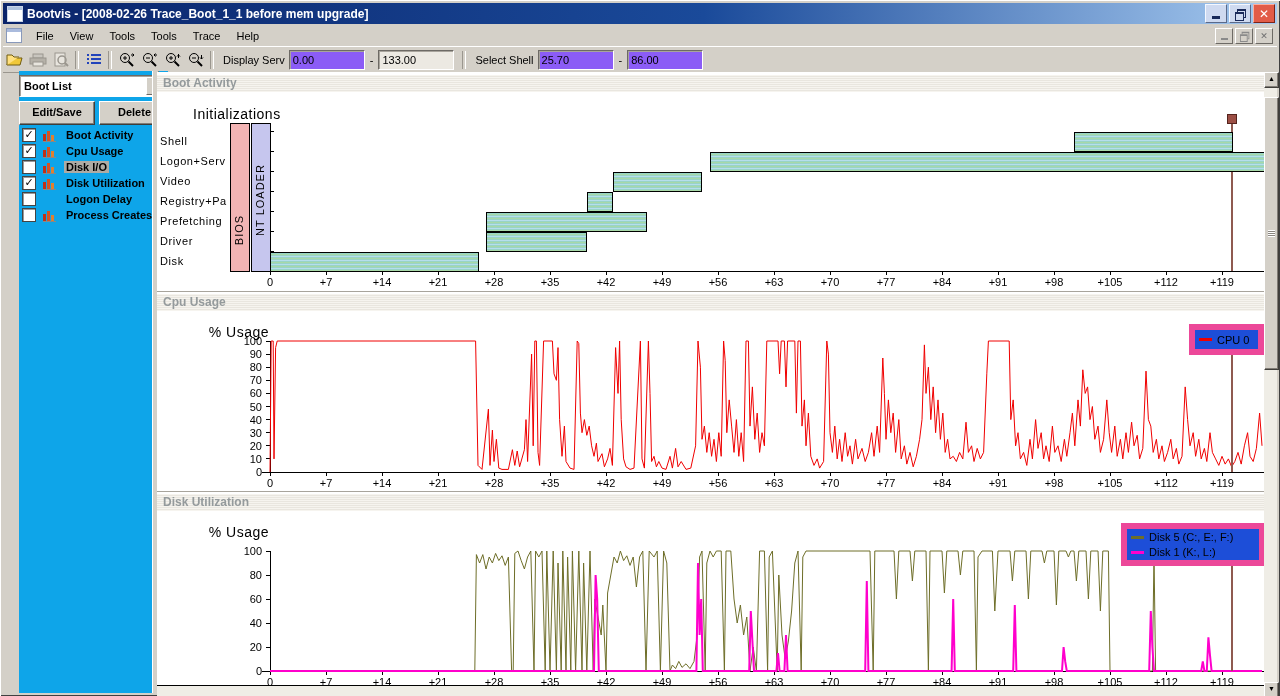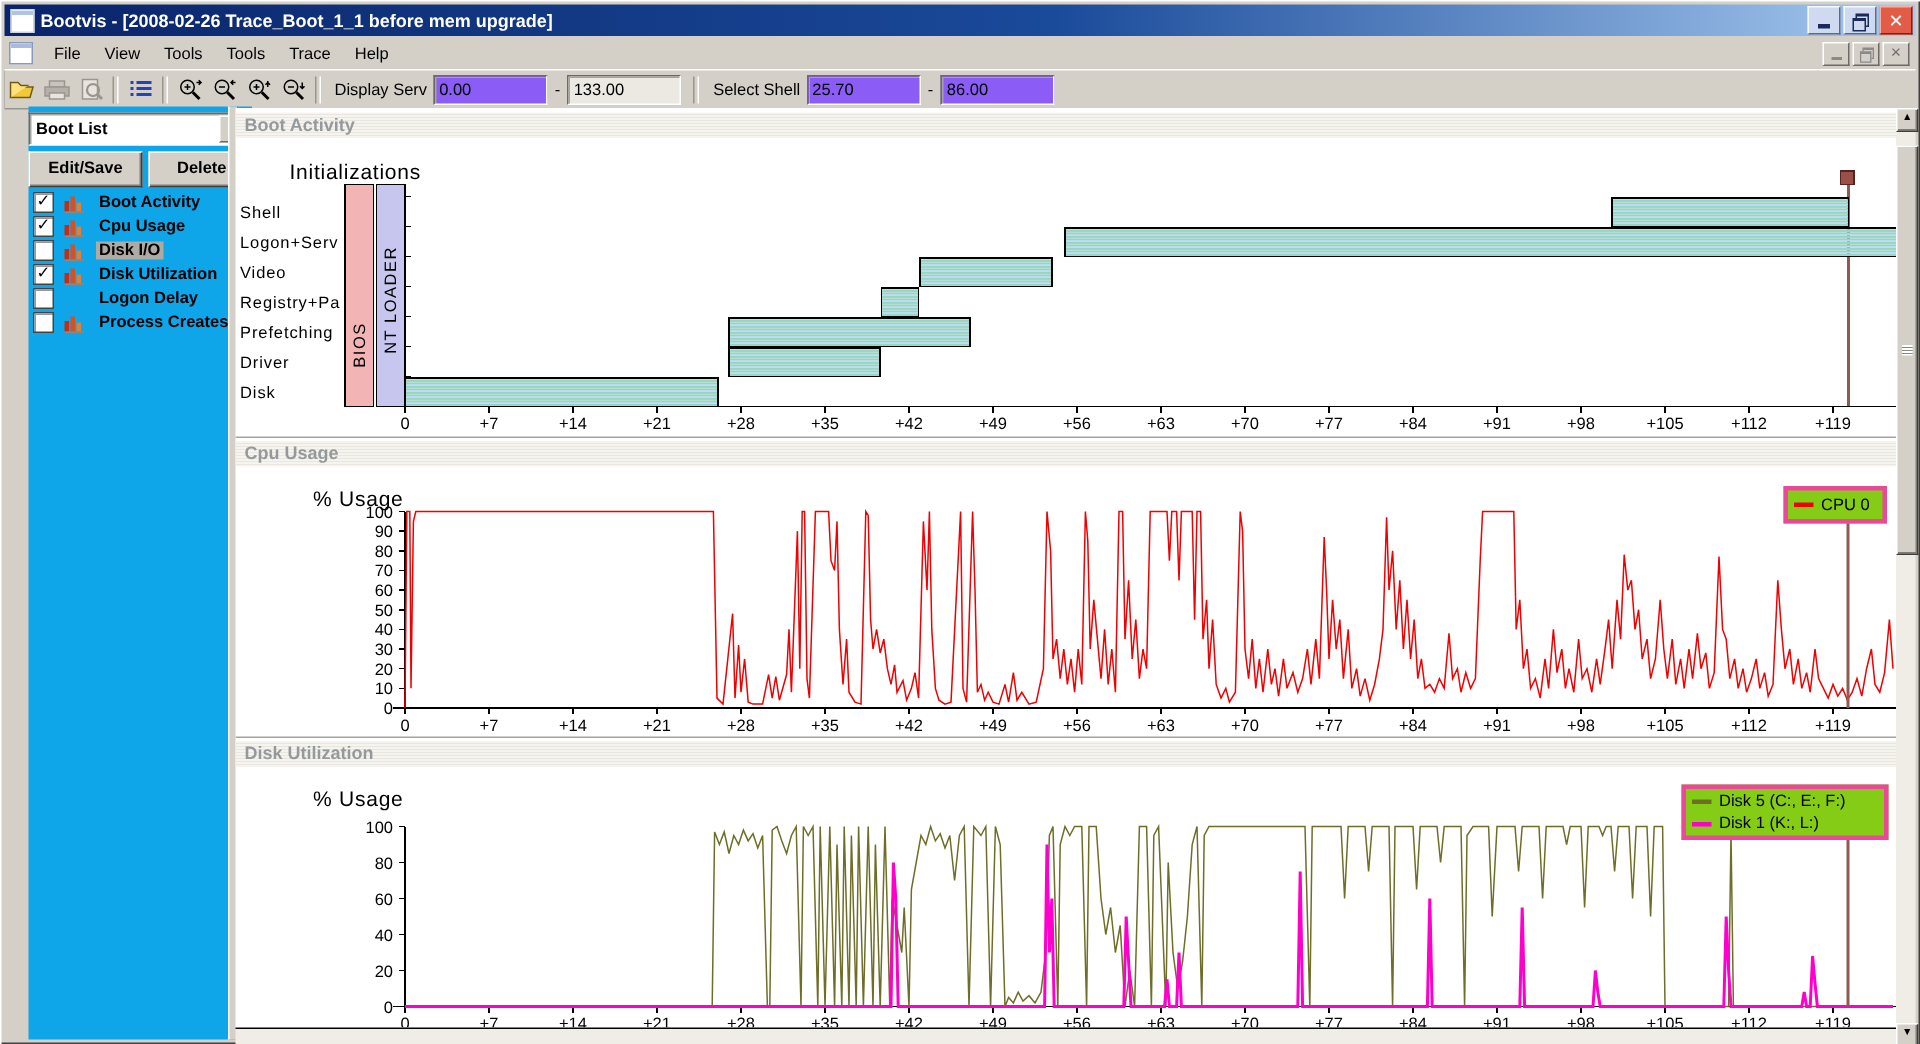--- a/index.html
+++ b/index.html
@@ -62,21 +62,21 @@
   .splitter{position:absolute;left:152px;top:71px;width:5px;bottom:3px;background:#d4d0c8;
     border-left:1px solid #fff;border-right:1px solid #807c76;}
   
   .chartview{position:absolute;left:157px;top:72px;width:1107px;height:613px;background:#fff;
     border-bottom:1px solid #000;overflow:hidden;}
   .hdrstrip{position:absolute;left:0;width:1107px;height:17px;
     background:repeating-linear-gradient(0deg,#f6f4ef 0 1px,#e9e6df 1px 2px);}
   .hdr{position:absolute;left:6px;font-weight:bold;font-size:12px;color:#949a9c;white-space:nowrap;}
   .groove{position:absolute;left:0;width:1107px;height:2px;border-top:1px solid #a8a49c;border-bottom:1px solid #fff;}
   .plotlabel{position:absolute;font-size:14px;white-space:nowrap;}
-  .legend{position:absolute;background:#84cc16;border:3px solid #ec4899;padding:2px 4px;display:flex;flex-direction:column;justify-content:center;gap:3px;}
+  .legend{position:absolute;background:#1d4ed8;border:6px solid #ec4899;padding:2px 4px;display:flex;flex-direction:column;justify-content:center;gap:3px;}
   .legend-row{display:flex;align-items:center;white-space:nowrap;}
   .legend-dash{width:13px;height:3px;margin-right:5px;}
   #chart-svg{position:absolute;left:0;top:0;}
   
   .vscroll{position:absolute;left:1264px;top:72px;width:13px;height:624px;background:#efede6;}
   .sbtn2{position:absolute;left:0;width:13px;height:14px;background:#d4d0c8;border:1px solid;
     border-color:#fff #403e3a #403e3a #fff;box-shadow:inset -1px -1px 0 #807c76;
     font-size:7px;text-align:center;line-height:12px;color:#000;}
   .vthumb{position:absolute;left:0;top:25px;width:13px;height:271px;background:#d4d0c8;border:1px solid;
     border-color:#fff #403e3a #403e3a #fff;box-shadow:inset -1px -1px 0 #807c76;}

